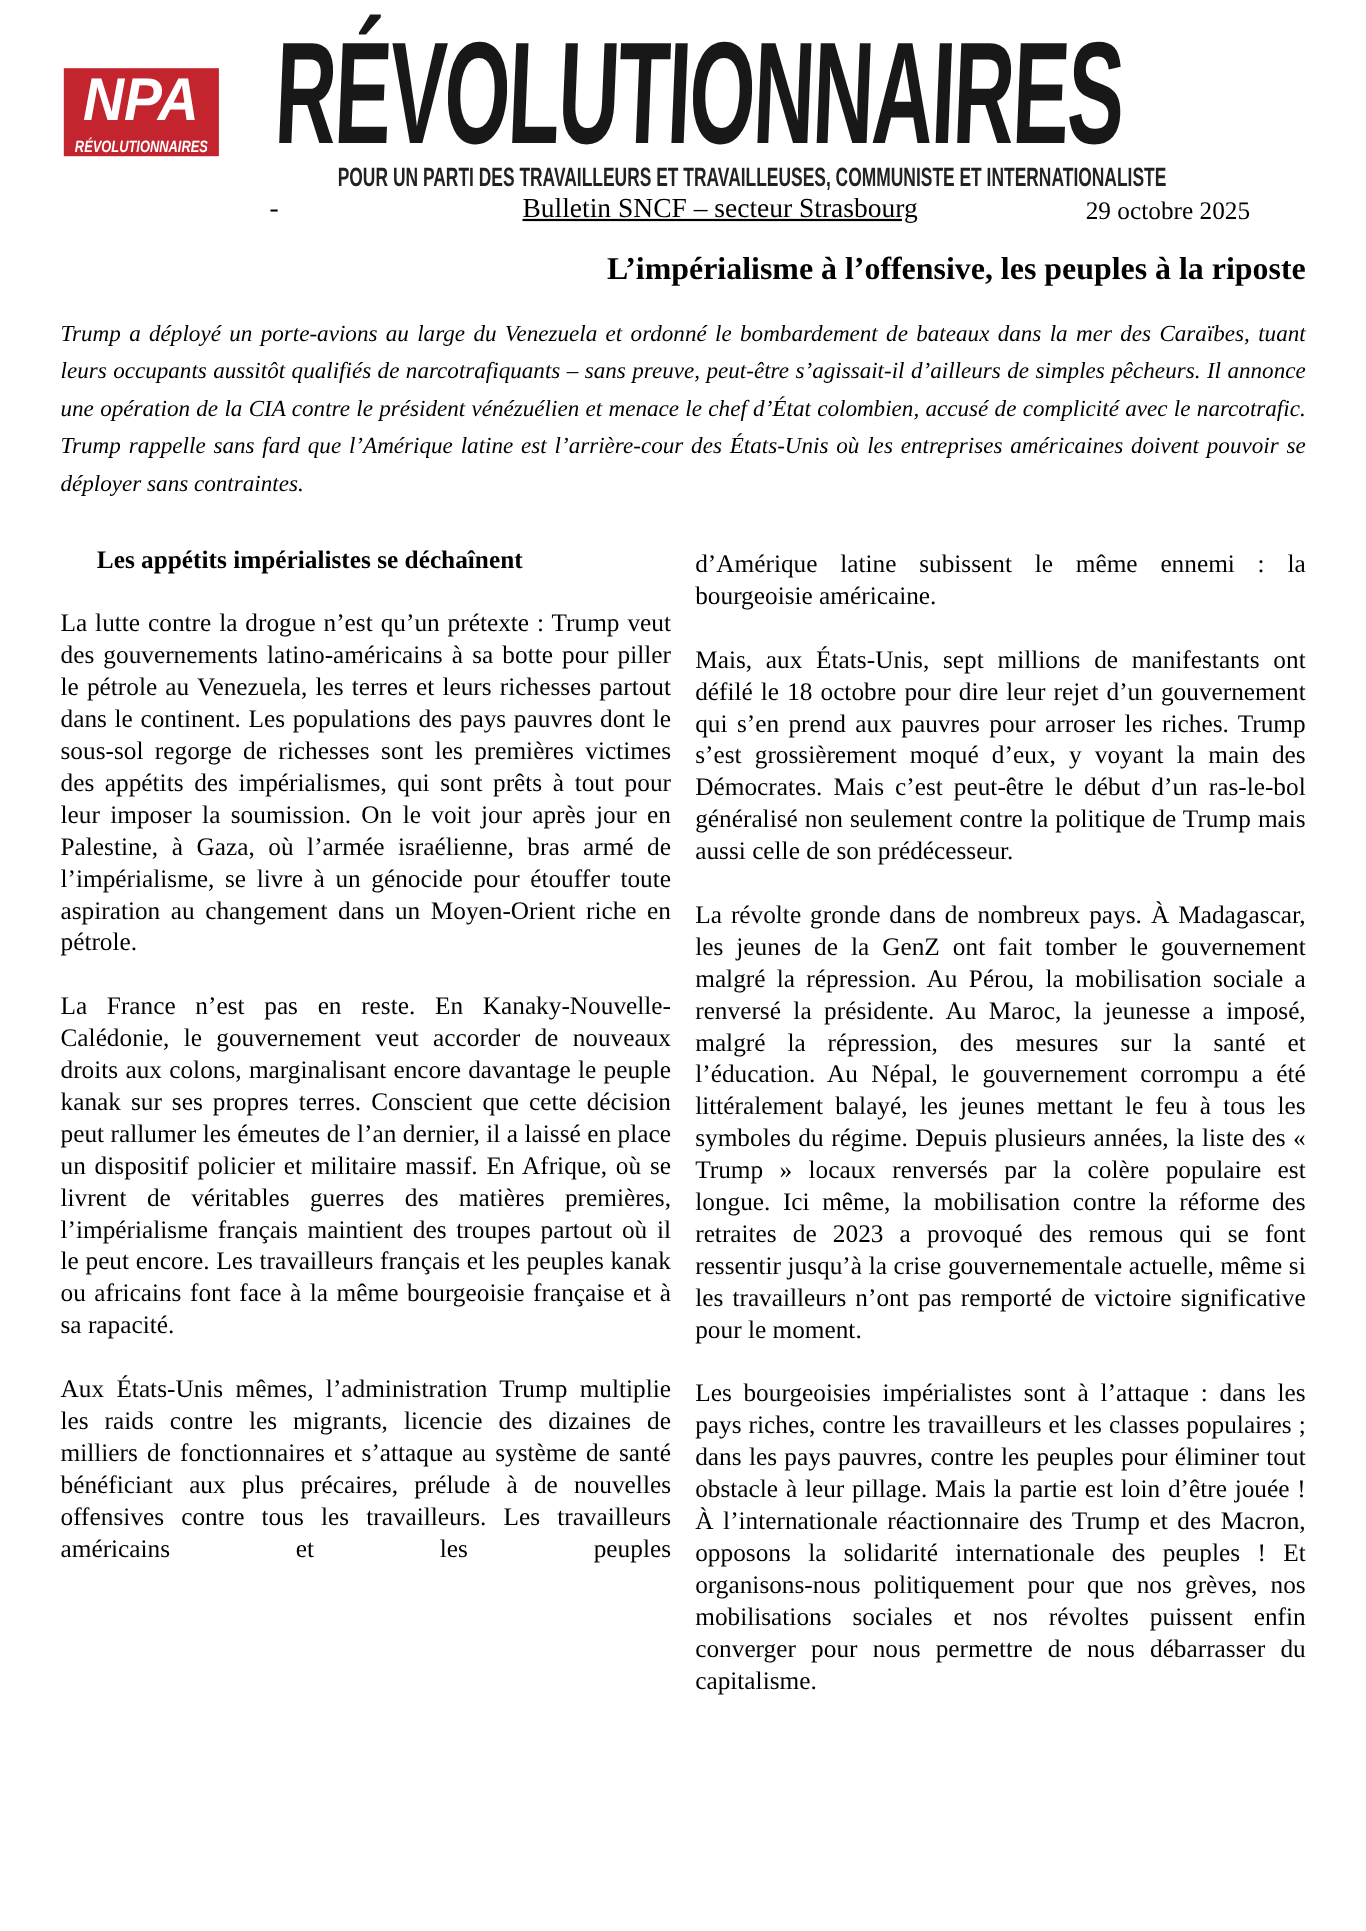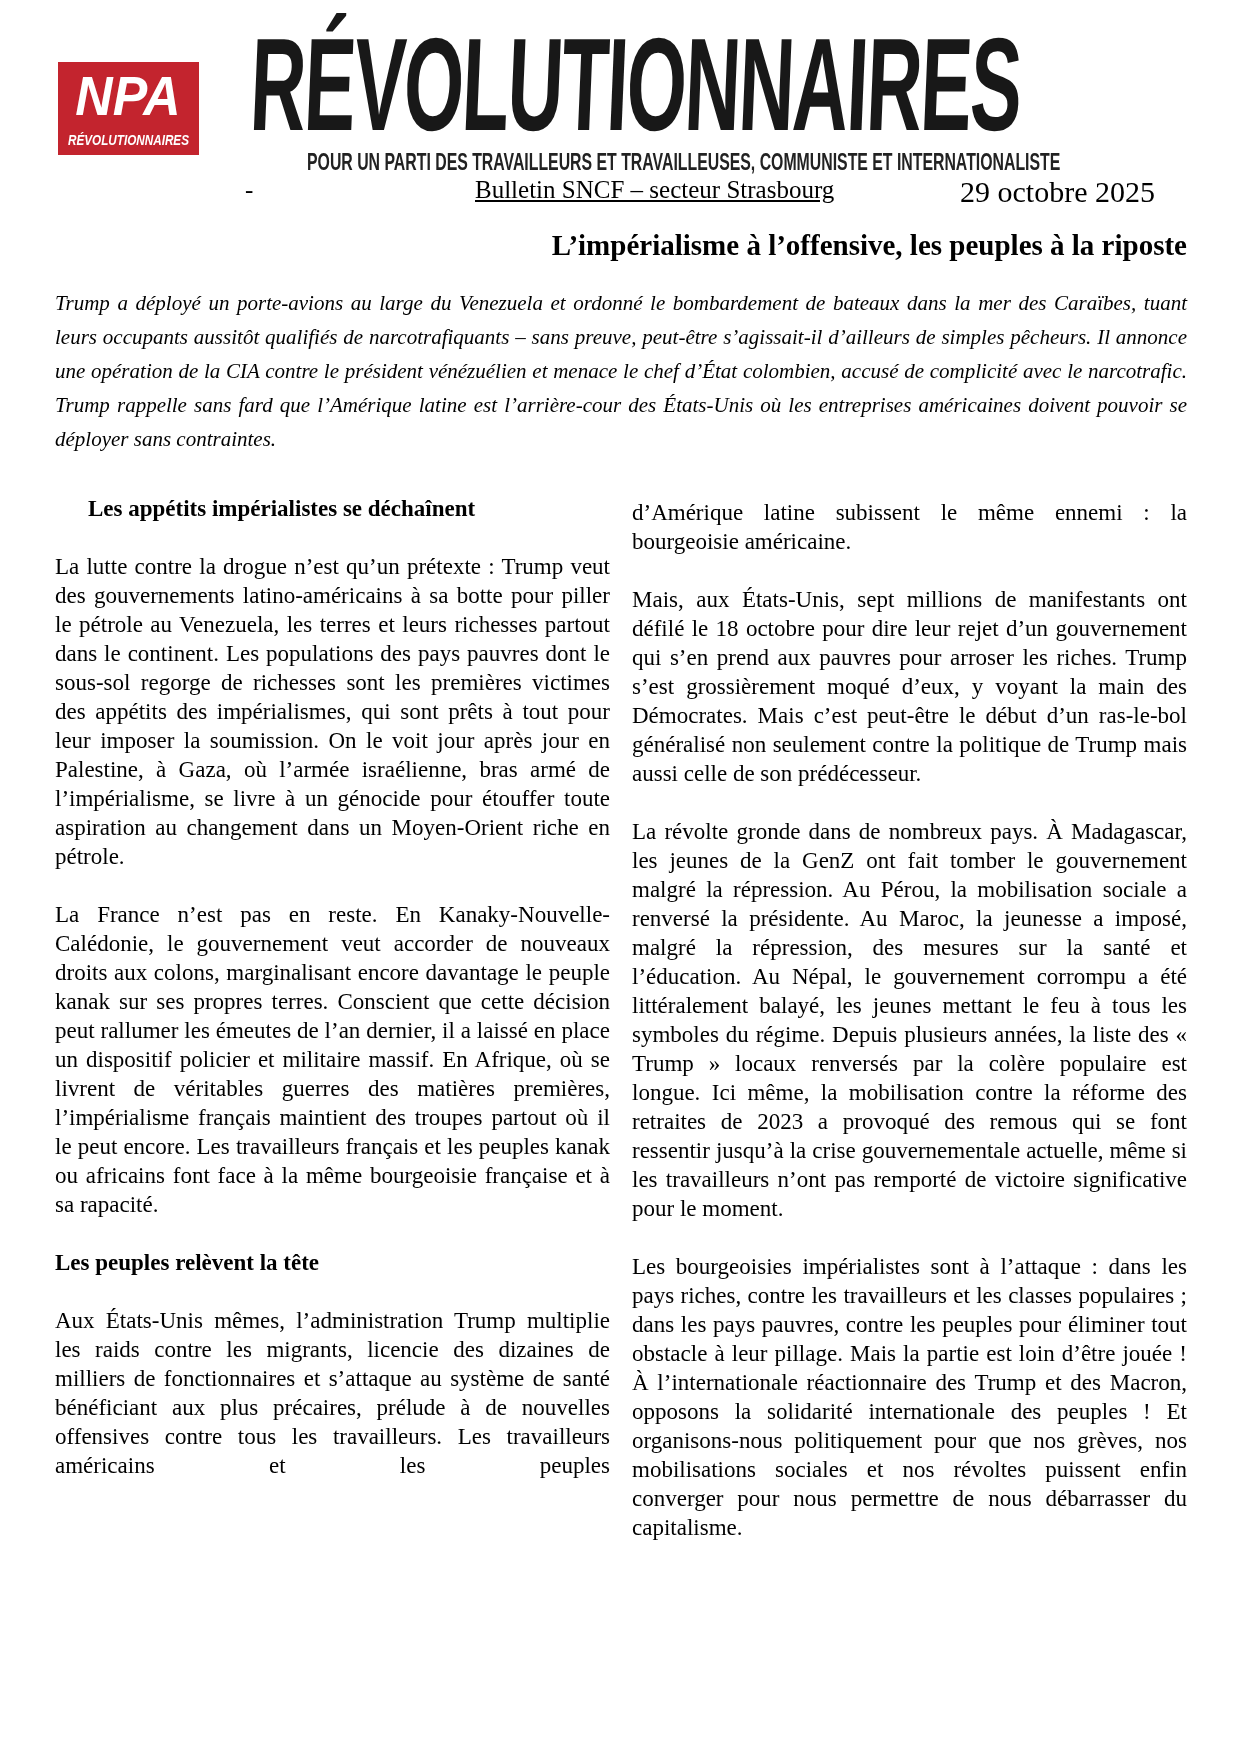--- a/index.html
+++ b/index.html
@@ -22,21 +22,21 @@
   
   .header {
     position: relative;
     height: 212px;
   }
   .logo {
     position: absolute;
     left: 3px;
     top: 62px;
     width: 141px;
-    height: 93px;
+    height: 80px;
     background: #c3242e;
     color: #ffffff;
     font-family: "Liberation Sans", sans-serif;
     display: flex;
     flex-direction: column;
     align-items: center;
     justify-content: center;
   }
   .logo-npa {
     font-size: 55px;
@@ -84,21 +84,21 @@
     position: absolute;
     left: 0;
     top: 176px;
     width: 100%;
     height: 30px;
     font-size: 25px;
     line-height: 28px;
   }
   .info-dash    { position: absolute; left: 190px; top: 0; }
   .info-bulletin{ position: absolute; left: 420px; top: 0; text-decoration: underline; }
-  .info-date    { position: absolute; left: 905px; top: 2px; font-size: 30px; }
+  .info-date    { position: absolute; left: 932px; top: 2px; font-size: 23px; }
   
   .title {
     margin-top: 16px;
     text-align: right;
     font-weight: bold;
     font-size: 29px;
     line-height: 34px;
   }
   .intro {
     margin-top: 24px;
@@ -153,21 +153,20 @@
 
   <div class="title">L’impérialisme à l’offensive, les peuples à la riposte</div>
 
   <div class="intro">Trump a déployé un porte-avions au large du Venezuela et ordonné le bombardement de bateaux dans la mer des Caraïbes, tuant leurs occupants aussitôt qualifiés de narcotrafiquants – sans preuve, peut-être s’agissait-il d’ailleurs de simples pêcheurs. Il annonce une opération de la CIA contre le président vénézuélien et menace le chef d’État colombien, accusé de complicité avec le narcotrafic. Trump rappelle sans fard que l’Amérique latine est l’arrière-cour des États-Unis où les entreprises américaines doivent pouvoir se déployer sans contraintes.</div>
 
   <div class="columns">
     <div class="col">
       <h3>Les appétits impérialistes se déchaînent</h3>
       <p>La lutte contre la drogue n’est qu’un prétexte : Trump veut des gouvernements latino-américains à sa botte pour piller le pétrole au Venezuela, les terres et leurs richesses partout dans le continent. Les populations des pays pauvres dont le sous-sol regorge de richesses sont les premières victimes des appétits des impérialismes, qui sont prêts à tout pour leur imposer la soumission. On le voit jour après jour en Palestine, à Gaza, où l’armée israélienne, bras armé de l’impérialisme, se livre à un génocide pour étouffer toute aspiration au changement dans un Moyen-Orient riche en pétrole.</p>
       <p>La France n’est pas en reste. En Kanaky-Nouvelle-Calédonie, le gouvernement veut accorder de nouveaux droits aux colons, marginalisant encore davantage le peuple kanak sur ses propres terres. Conscient que cette décision peut rallumer les émeutes de l’an dernier, il a laissé en place un dispositif policier et militaire massif. En Afrique, où se livrent de véritables guerres des matières premières, l’impérialisme français maintient des troupes partout où il le peut encore. Les travailleurs français et les peuples kanak ou africains font face à la même bourgeoisie française et à sa rapacité.</p>
-      <h3>Les peuples relèvent la tête</h3>
       <p class="p-continues">Aux États-Unis mêmes, l’administration Trump multiplie les raids contre les migrants, licencie des dizaines de milliers de fonctionnaires et s’attaque au système de santé bénéficiant aux plus précaires, prélude à de nouvelles offensives contre tous les travailleurs. Les travailleurs américains et les peuples</p>
     </div>
     <div class="col">
       <p>d’Amérique latine subissent le même ennemi : la bourgeoisie américaine.</p>
       <p>Mais, aux États-Unis, sept millions de manifestants ont défilé le 18 octobre pour dire leur rejet d’un gouvernement qui s’en prend aux pauvres pour arroser les riches. Trump s’est grossièrement moqué d’eux, y voyant la main des Démocrates. Mais c’est peut-être le début d’un ras-le-bol généralisé non seulement contre la politique de Trump mais aussi celle de son prédécesseur.</p>
       <p>La révolte gronde dans de nombreux pays. À Madagascar, les jeunes de la GenZ ont fait tomber le gouvernement malgré la répression. Au Pérou, la mobilisation sociale a renversé la présidente. Au Maroc, la jeunesse a imposé, malgré la répression, des mesures sur la santé et l’éducation. Au Népal, le gouvernement corrompu a été littéralement balayé, les jeunes mettant le feu à tous les symboles du régime. Depuis plusieurs années, la liste des « Trump » locaux renversés par la colère populaire est longue. Ici même, la mobilisation contre la réforme des retraites de 2023 a provoqué des remous qui se font ressentir jusqu’à la crise gouvernementale actuelle, même si les travailleurs n’ont pas remporté de victoire significative pour le moment.</p>
       <p class="p-emphasis">Les bourgeoisies impérialistes sont à l’attaque : dans les pays riches, contre les travailleurs et les classes populaires ; dans les pays pauvres, contre les peuples pour éliminer tout obstacle à leur pillage. Mais la partie est loin d’être jouée ! À l’internationale réactionnaire des Trump et des Macron, opposons la solidarité internationale des peuples ! Et organisons-nous politiquement pour que nos grèves, nos mobilisations sociales et nos révoltes puissent enfin converger pour nous permettre de nous débarrasser du capitalisme.</p>
     </div>
   </div>
 

